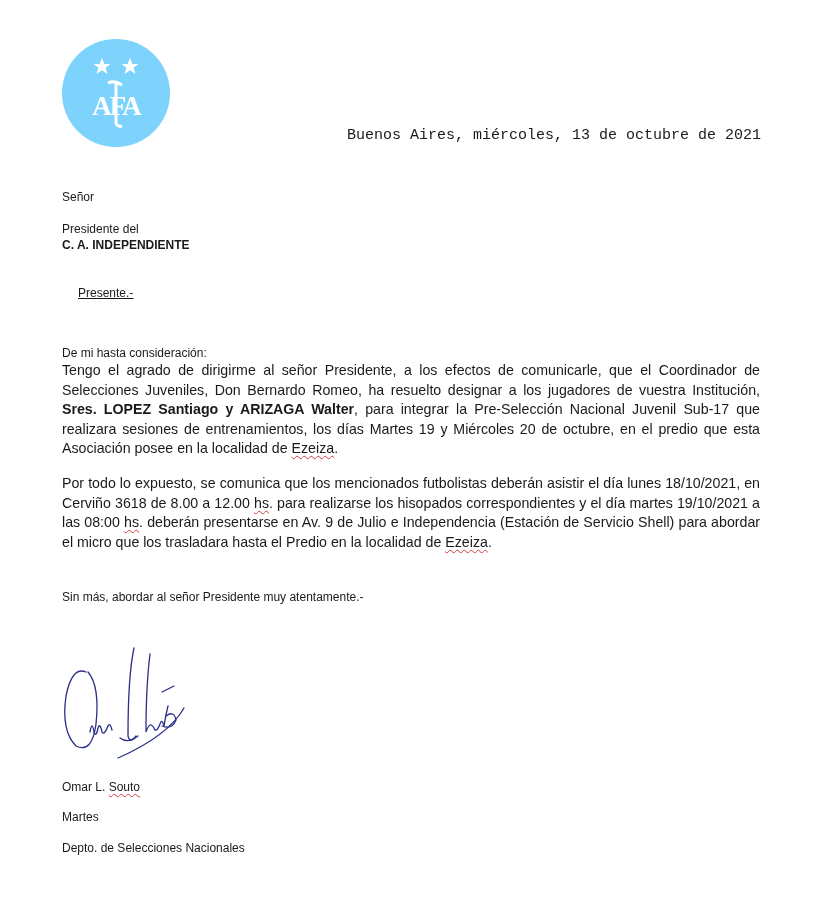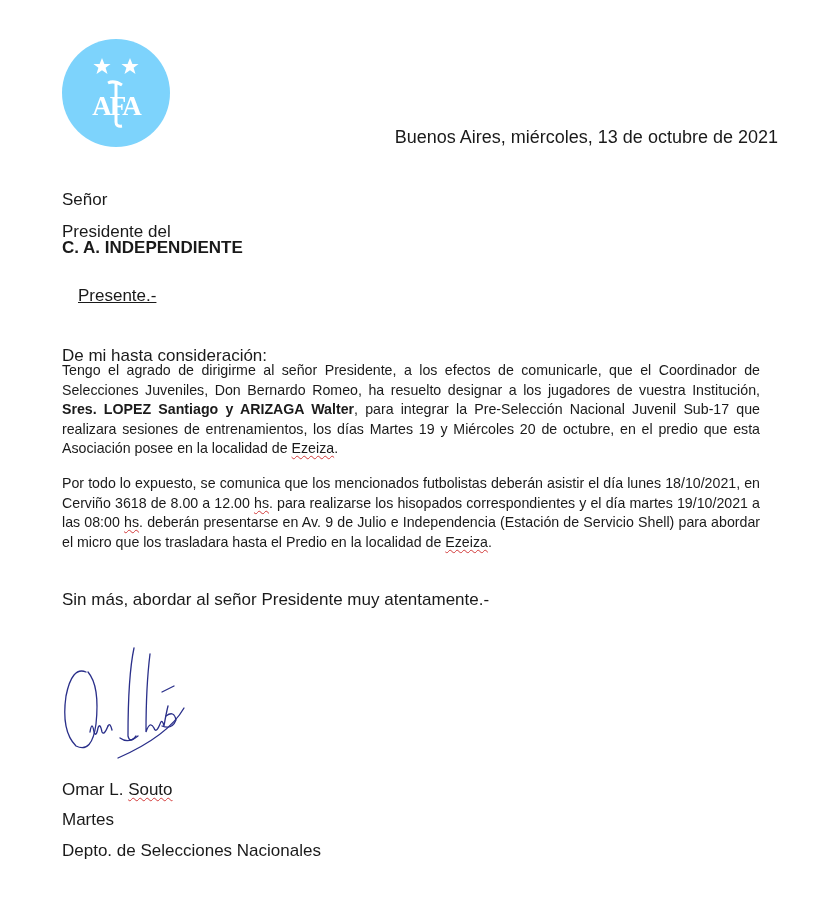--- a/index.html
+++ b/index.html
@@ -8,23 +8,23 @@
       font-family: "Liberation Sans", sans-serif;
       color: #1a1a1a;
       font-size: 14.2px;
     }
     .logo {
       position: absolute; left: 62px; top: 39px; width: 108px; height: 108px;
       border-radius: 50%; background: #7dd3fc;
     }
     .logo svg { position: absolute; left: 0; top: 0; }
     .date {
-      position: absolute; right: 56px; top: 127px; font-size: 18px;
+      position: absolute; right: 73px; top: 127px; font-size: 15px; font-family: Liberation Mono, monospace;
     }
-    .line { position: absolute; left: 62px; font-size: 17px; white-space: nowrap; }
+    .line { position: absolute; left: 62px; font-size: 12px; white-space: nowrap; }
     .bold { font-weight: bold; }
     .underline { text-decoration: underline; margin-left: 16px; }
     .para {
       position: absolute; left: 62px; width: 698px; font-size: 14.2px;
       line-height: 19.5px; text-align: justify;
     }
     .para b { font-weight: bold; }
     .squiggle {
       text-decoration: underline wavy #d23a3a; text-decoration-thickness: 1px;
       text-underline-offset: 2px;

